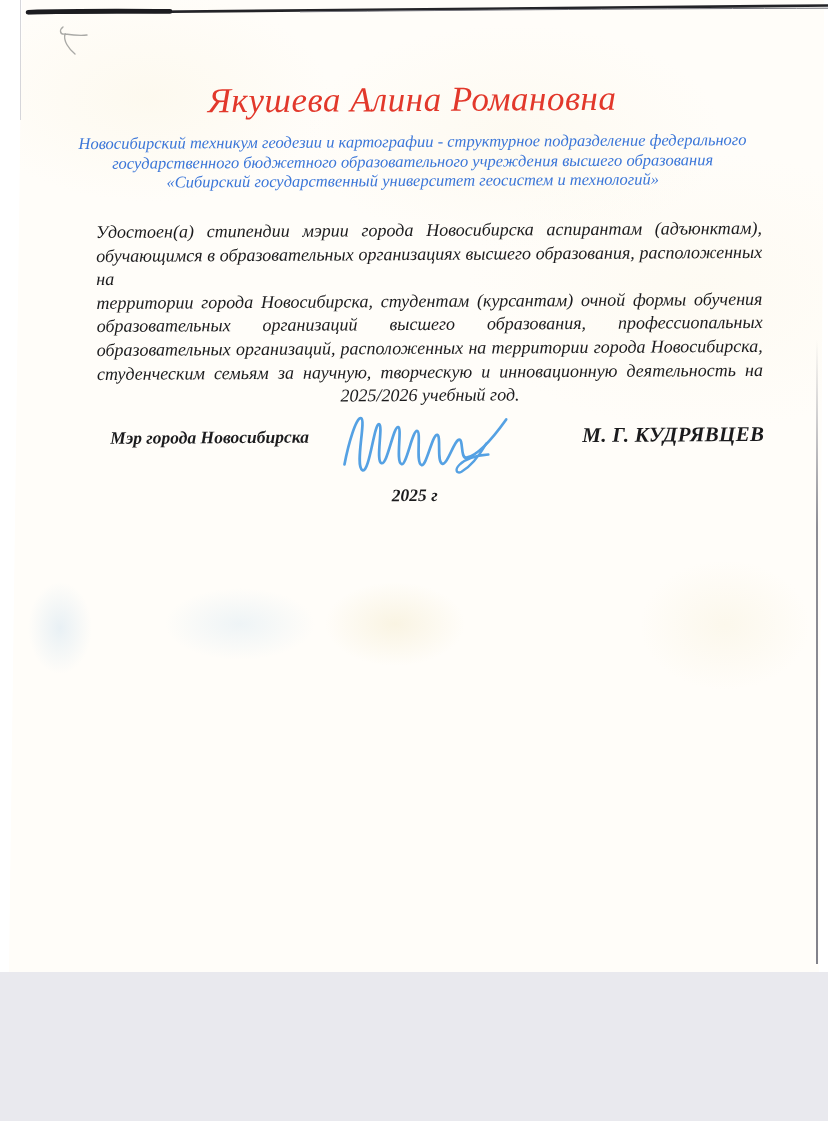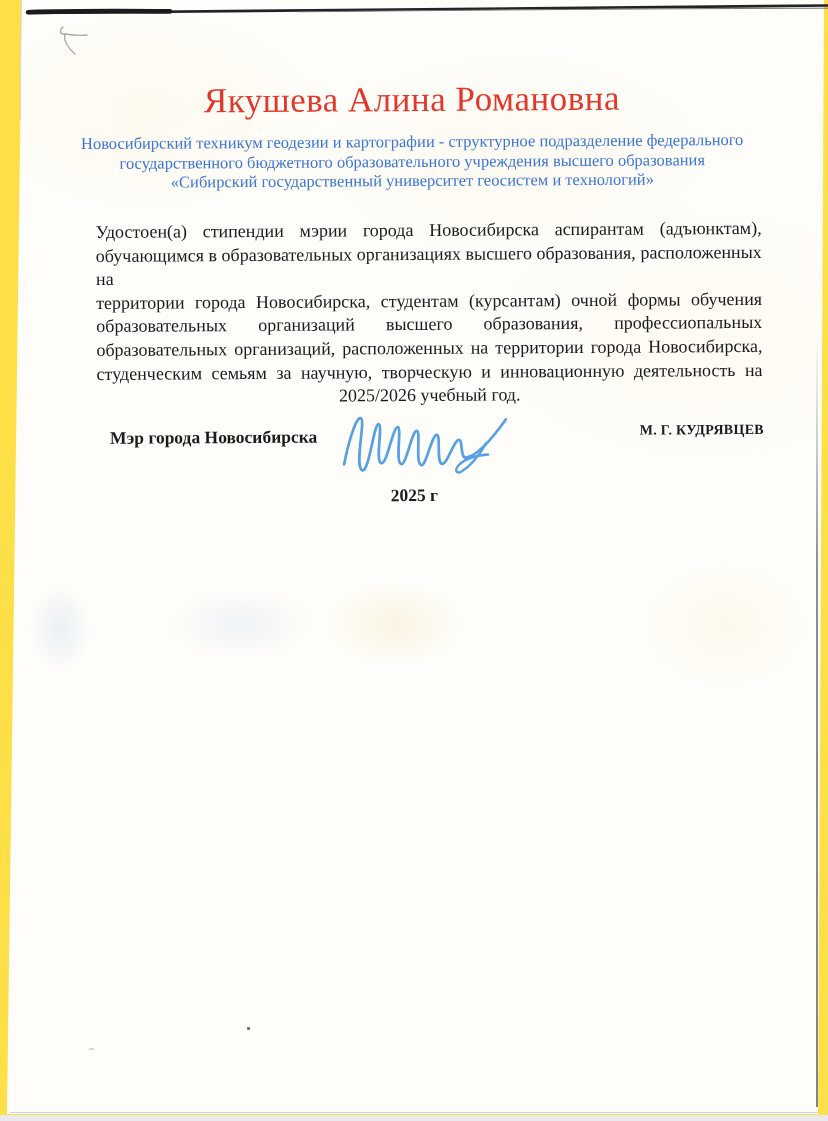--- a/index.html
+++ b/index.html
@@ -2,21 +2,21 @@
 <html><head>
 <meta charset="utf-8">
 <style>
   html,body{margin:0;padding:0;}
   body{
     width:828px;height:1121px;
     background:#e9e9ee;
     font-family:"Liberation Serif","DejaVu Serif",serif;
     overflow:hidden;
   }
-  .scan{position:relative;width:828px;height:1115px;background:#fde047;overflow:hidden;}
+  .scan{position:relative;width:828px;height:972px;background:#ffffff;overflow:hidden;font-style:italic;}
 
   
   .paper{
     position:absolute;inset:0;
     background:
       radial-gradient(260px 150px at 18% 10%, rgba(248,240,214,.28), rgba(248,240,214,0) 70%),
       radial-gradient(300px 160px at 62% 14%, rgba(248,240,214,.22), rgba(248,240,214,0) 70%),
       radial-gradient(340px 200px at 85% 30%, rgba(248,240,214,.18), rgba(248,240,214,0) 70%),
       #fffdf9;
     clip-path:polygon(22px 0, 824px 0, 818px 1114px, 7px 1114px);
@@ -68,21 +68,21 @@
   .jline{text-align:justify;text-align-last:justify;white-space:normal;}
   .cline{text-align:center;text-align-last:center;}
 
   .sign-row{position:absolute;left:0;right:0;top:0;height:0;}
   .signer-title{
     position:absolute;left:110px;top:426px;
     font-size:17.5px;font-weight:bold;color:#1b1b1d;
   }
   .signer-name{
     position:absolute;right:64px;top:424px;
-    font-size:14px;font-weight:bold;color:#1b1b1d;letter-spacing:.3px;
+    font-size:21px;font-weight:bold;color:#1b1b1d;letter-spacing:.3px;
   }
   .signature{position:absolute;left:336px;top:400px;width:178px;height:82px;}
   .year{
     position:absolute;left:0;right:0;top:485px;
     text-align:center;font-size:17.5px;font-weight:bold;color:#1b1b1d;
   }
 </style>
 </head>
 <body>
 

